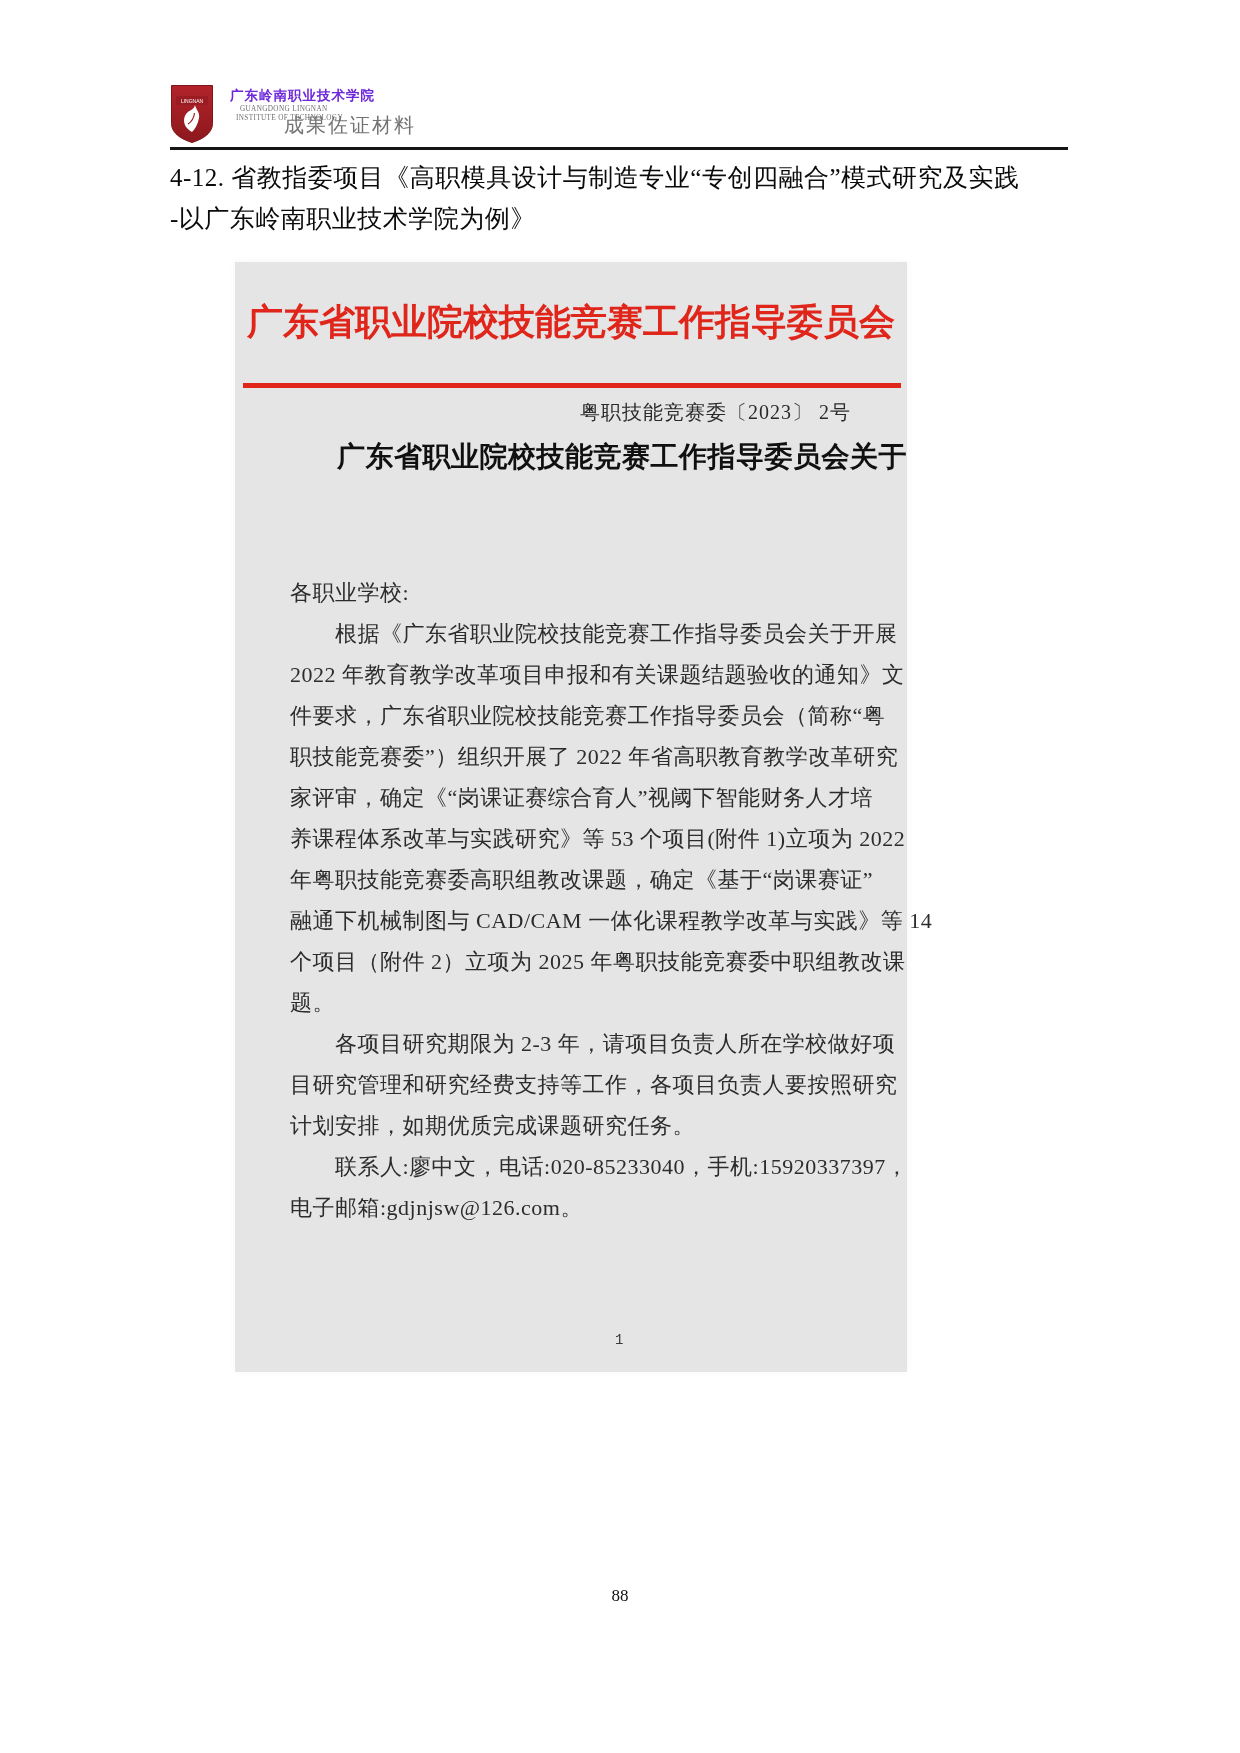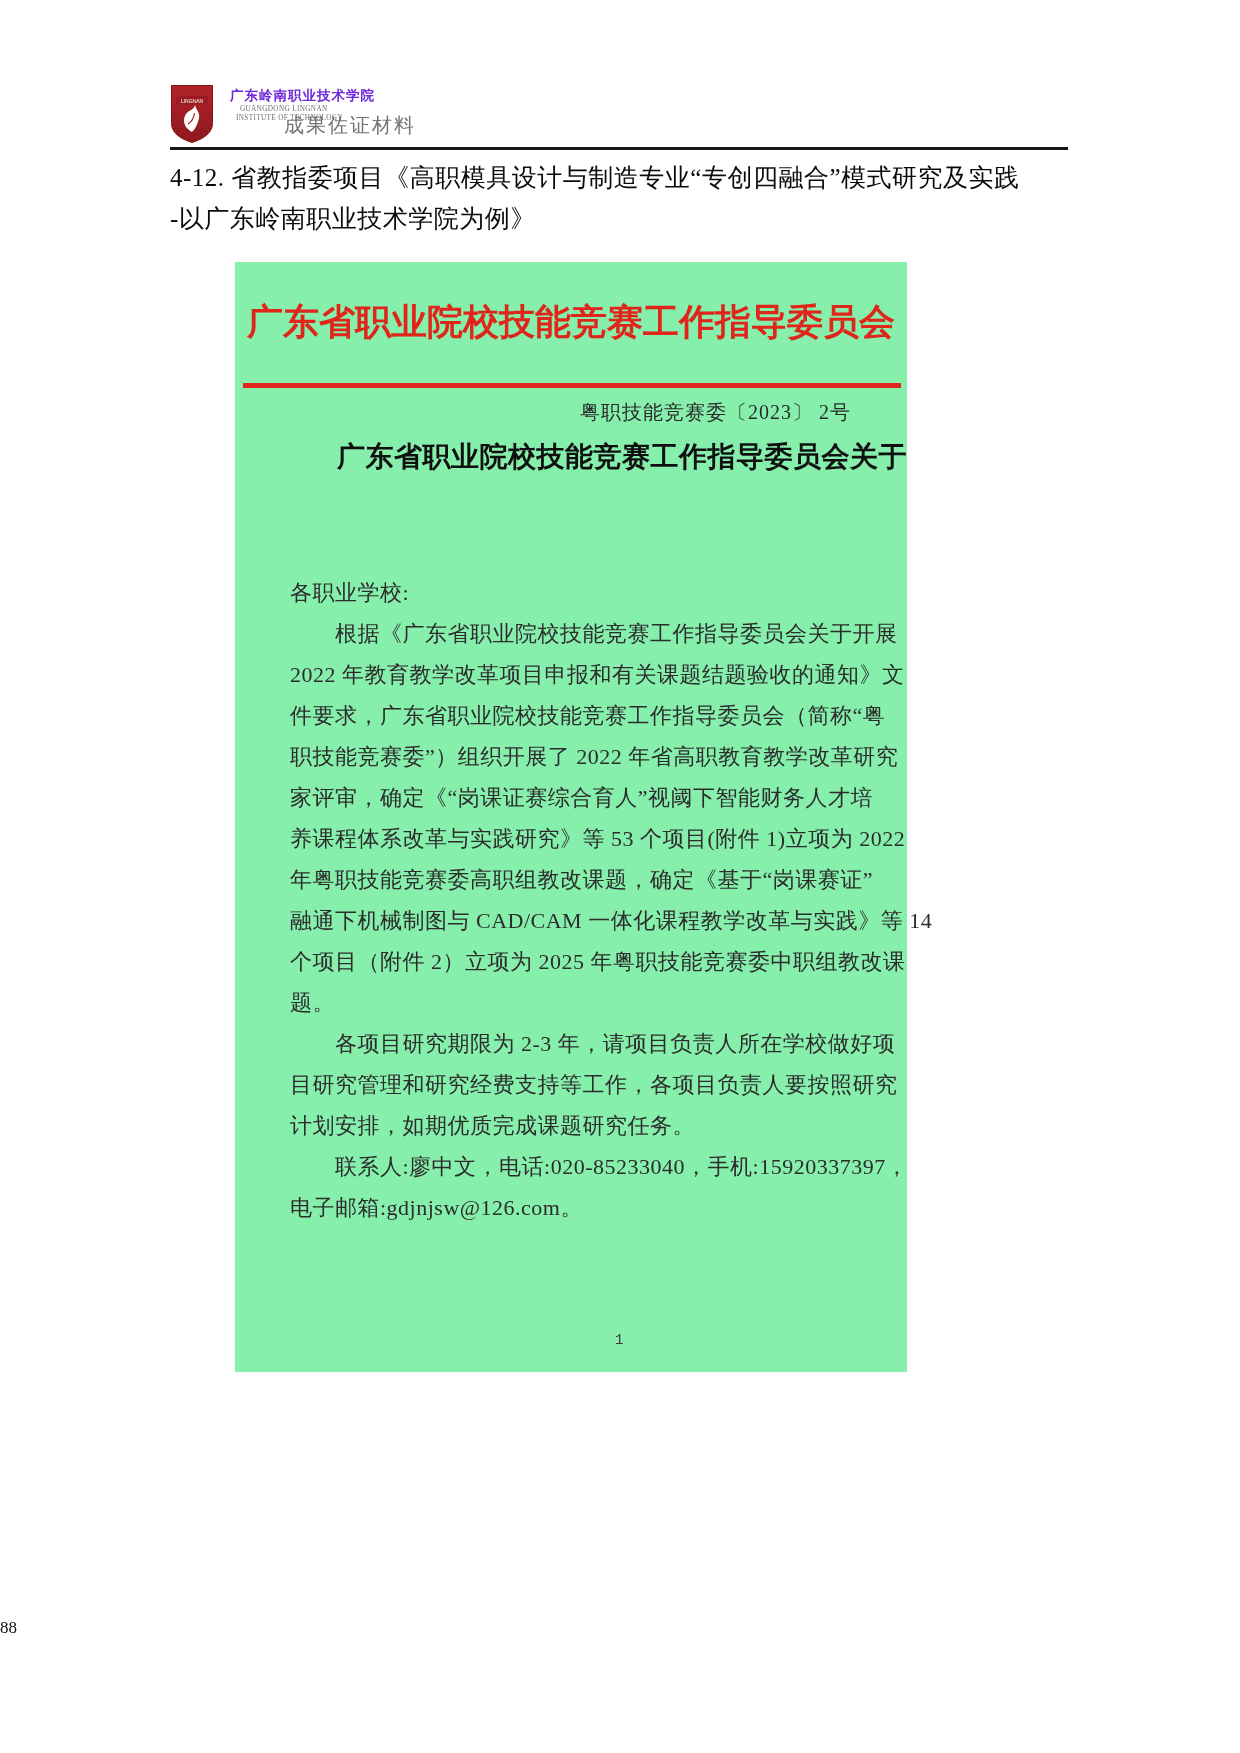--- a/index.html
+++ b/index.html
@@ -30,21 +30,21 @@
   }
   
   .section-heading{
     position:absolute;left:170px;top:157px;width:1000px;font-size:25px;
     line-height:41px;color:#0b0b0b;letter-spacing:.5px;
   }
   .section-heading div{white-space:nowrap;}
   
   .scan{
     position:absolute;left:235px;top:262px;width:672px;height:1110px;
-    background:#86efac;box-shadow:0 0 8px rgba(0,0,0,0.04);
+    background:#e5e5e5;box-shadow:0 0 8px rgba(0,0,0,0.04);
   }
   .masthead{
     position:absolute;left:0;top:36px;width:100%;text-align:center;
     font-size:36px;font-weight:bold;letter-spacing:0;white-space:nowrap;
     font-family:"Liberation Sans","DejaVu Sans",sans-serif;
   }
   .red-rule{position:absolute;left:8px;right:6px;top:121px;height:5px;}
   .doc-number{
     position:absolute;right:56px;top:137px;font-size:20px;color:#2a2a2a;
     letter-spacing:1px;white-space:nowrap;
@@ -59,22 +59,22 @@
     position:absolute;left:55px;top:310px;width:610px;font-size:22px;
     color:#2c2c2c;
   }
   .scan-body .bline{line-height:41px;white-space:nowrap;letter-spacing:.5px;}
   .scan-page-number{
     position:absolute;left:380px;top:1070px;font-size:14px;color:#3a3a3a;
     font-family:"Liberation Mono","DejaVu Sans Mono",monospace;
   }
   
   .footer-page{
-    position:absolute;left:0;right:0;top:1586px;text-align:left;
-    font-size:17px;color:#101010;margin-top:32px;
+    position:absolute;left:0;right:0;top:1586px;text-align:center;
+    font-size:17px;color:#101010;
   }
 </style>
 </head>
 <body>
 
 <div>
   <svg class="logo" viewBox="0 0 44 60">
     <defs>
       <linearGradient id="shieldGrad" x1="0" y1="0" x2="0" y2="1">
         <stop offset="0" stop-color="#b2232a"></stop>

